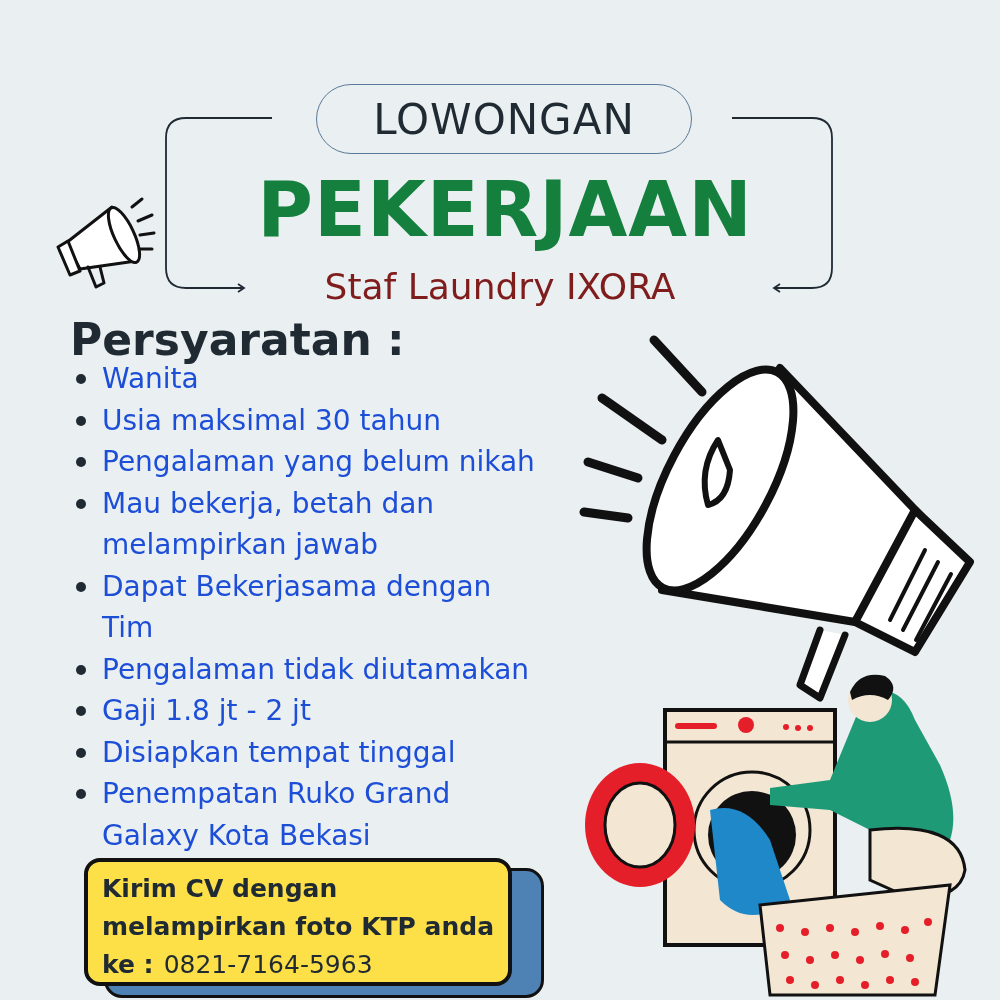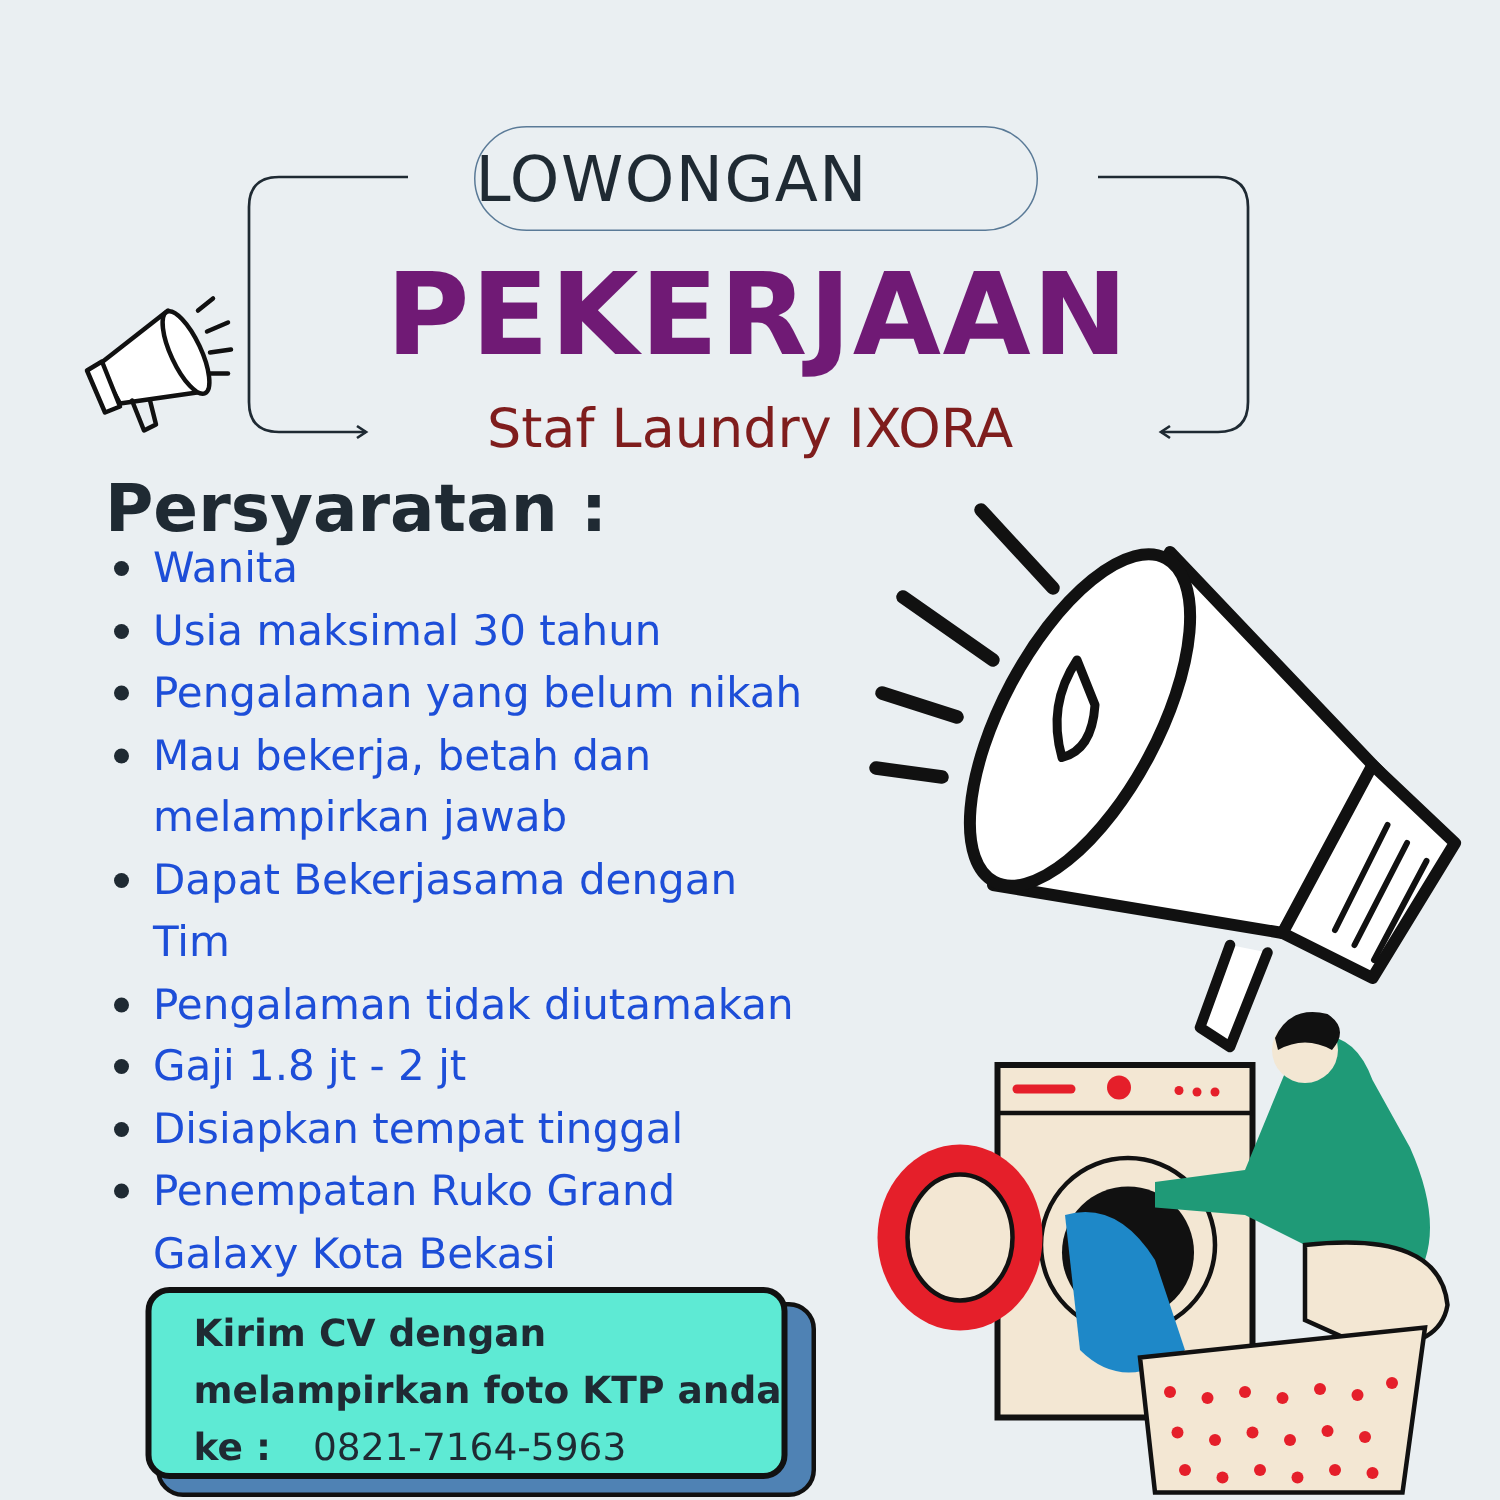--- a/index.html
+++ b/index.html
@@ -7,30 +7,30 @@
     width: 1000px; height: 1000px; overflow: hidden;
     background: #eaeff2;
     position: relative;
     font-family: "DejaVu Sans", sans-serif;
     color: #1f2a33;
   }
   .frame-svg { position: absolute; left: 0; top: 0; }
   .pill {
     position: absolute; left: 316px; top: 84px; width: 376px; height: 70px;
     border: 1.5px solid #5a7a97; border-radius: 36px; box-sizing: border-box;
-    display: flex; align-items: center; 
+    display: flex; align-items: center; justify-content: center;
   }
   .pill span {
     font-family: "DejaVu Sans", sans-serif; font-size: 42px; font-weight: 400;
     letter-spacing: 1px; color: #1f2a33;
   }
   .big-title {
     position: absolute; left: 200px; top: 160px; width: 610px; text-align: center;
     font-family: "DejaVu Sans", sans-serif; font-weight: 700; font-size: 76px;
-    color: #701a75; letter-spacing: 1px; line-height: 100px;
+    color: #15803d; letter-spacing: 1px; line-height: 100px;
   }
   .subtitle {
     position: absolute; left: 250px; top: 262px; width: 500px; text-align: center;
     font-size: 36px; color: #7f1d1d; line-height: 50px;
   }
   .req-title {
     position: absolute; left: 70px; top: 318px;
     font-size: 44px; font-weight: 700; color: #1f2a33; line-height: 44px;
   }
   ul.req {
@@ -43,28 +43,28 @@
   }
   ul.req li .dot {
     position: absolute; left: 6px; top: 16px; width: 10px; height: 10px;
     border-radius: 50%; background: #1f2a33;
   }
   .cta-shadow {
     position: absolute; left: 104px; top: 868px; width: 440px; height: 130px;
     background: #4f82b4; border: 3px solid #111; border-radius: 18px; box-sizing: border-box;
   }
   .cta {
-    position: absolute; left: 97px; top: 858px; width: 428px; height: 128px;
-    background: #5eead4; border: 4px solid #111; border-radius: 16px; box-sizing: border-box;
-    padding: 8px 0 0 28px; overflow: hidden;
+    position: absolute; left: 84px; top: 858px; width: 428px; height: 128px;
+    background: #fde047; border: 4px solid #111; border-radius: 16px; box-sizing: border-box;
+    padding: 8px 0 0 14px; overflow: hidden;
   }
   .cta .line {
     font-size: 25px; font-weight: 700; line-height: 38px; color: #1f2a33; white-space: nowrap;
   }
-  .cta .phone { font-weight: 400; margin-left: 28px; }
+  .cta .phone { font-weight: 400; margin-left: 10px; }
   .illus { position: absolute; }
 </style>
 </head>
 <body>
 
 <svg class="frame-svg" width="1000" height="340">
   <path d="M272 118 H186 Q166 118 166 138 V268 Q166 288 186 288 H244" fill="none" stroke="#1f2a33" stroke-width="1.8"></path>
   <path d="M238 284 L244 288 L238 292" fill="none" stroke="#1f2a33" stroke-width="1.8"></path>
   <path d="M732 118 H812 Q832 118 832 138 V268 Q832 288 812 288 H774" fill="none" stroke="#1f2a33" stroke-width="1.8"></path>
   <path d="M780 284 L774 288 L780 292" fill="none" stroke="#1f2a33" stroke-width="1.8"></path>

